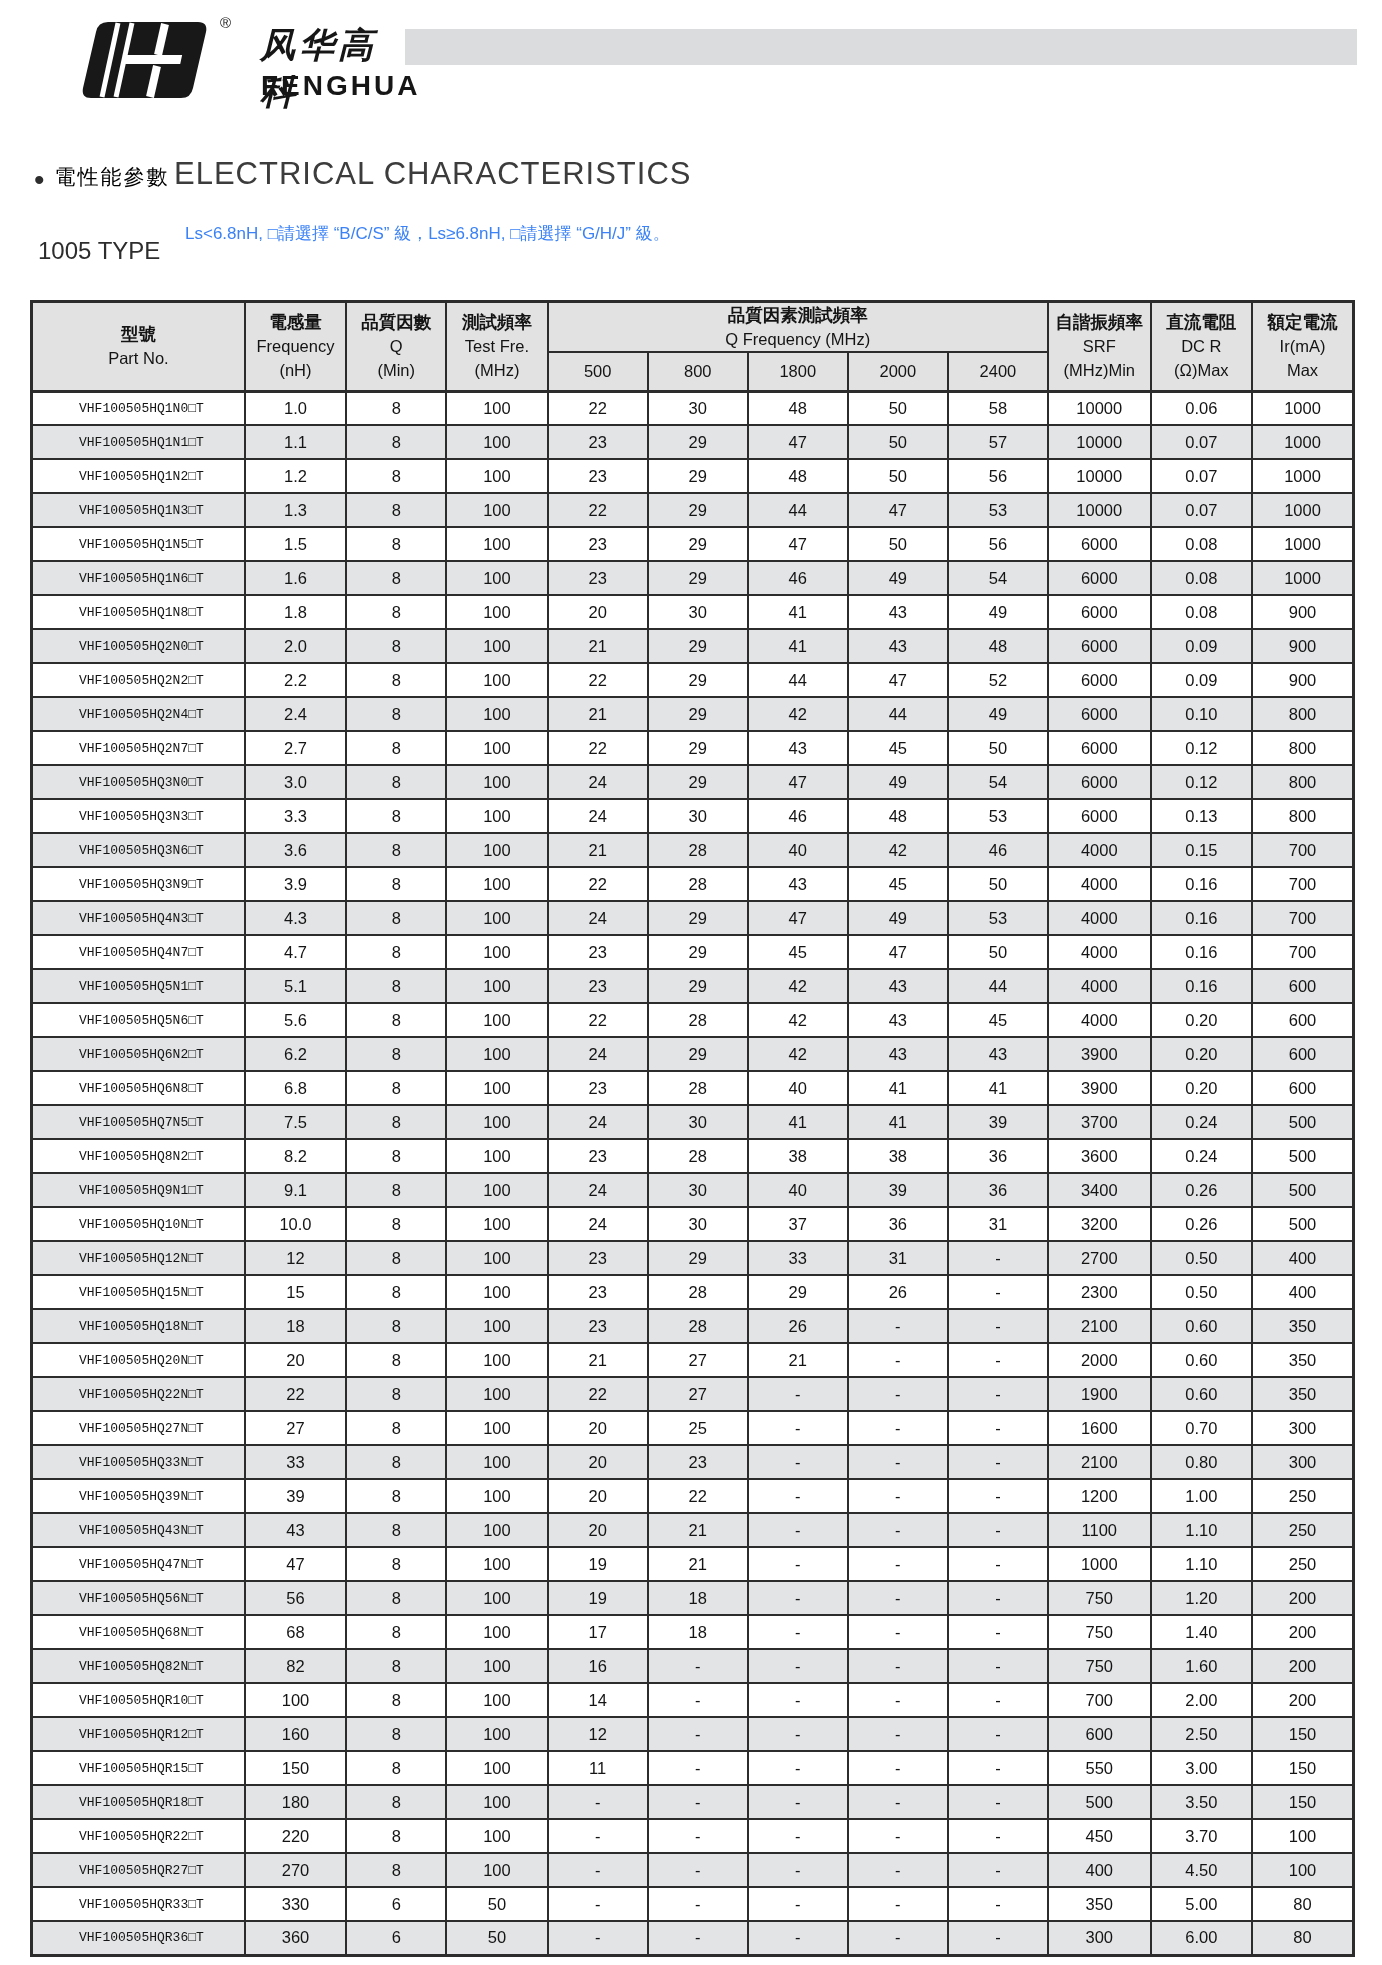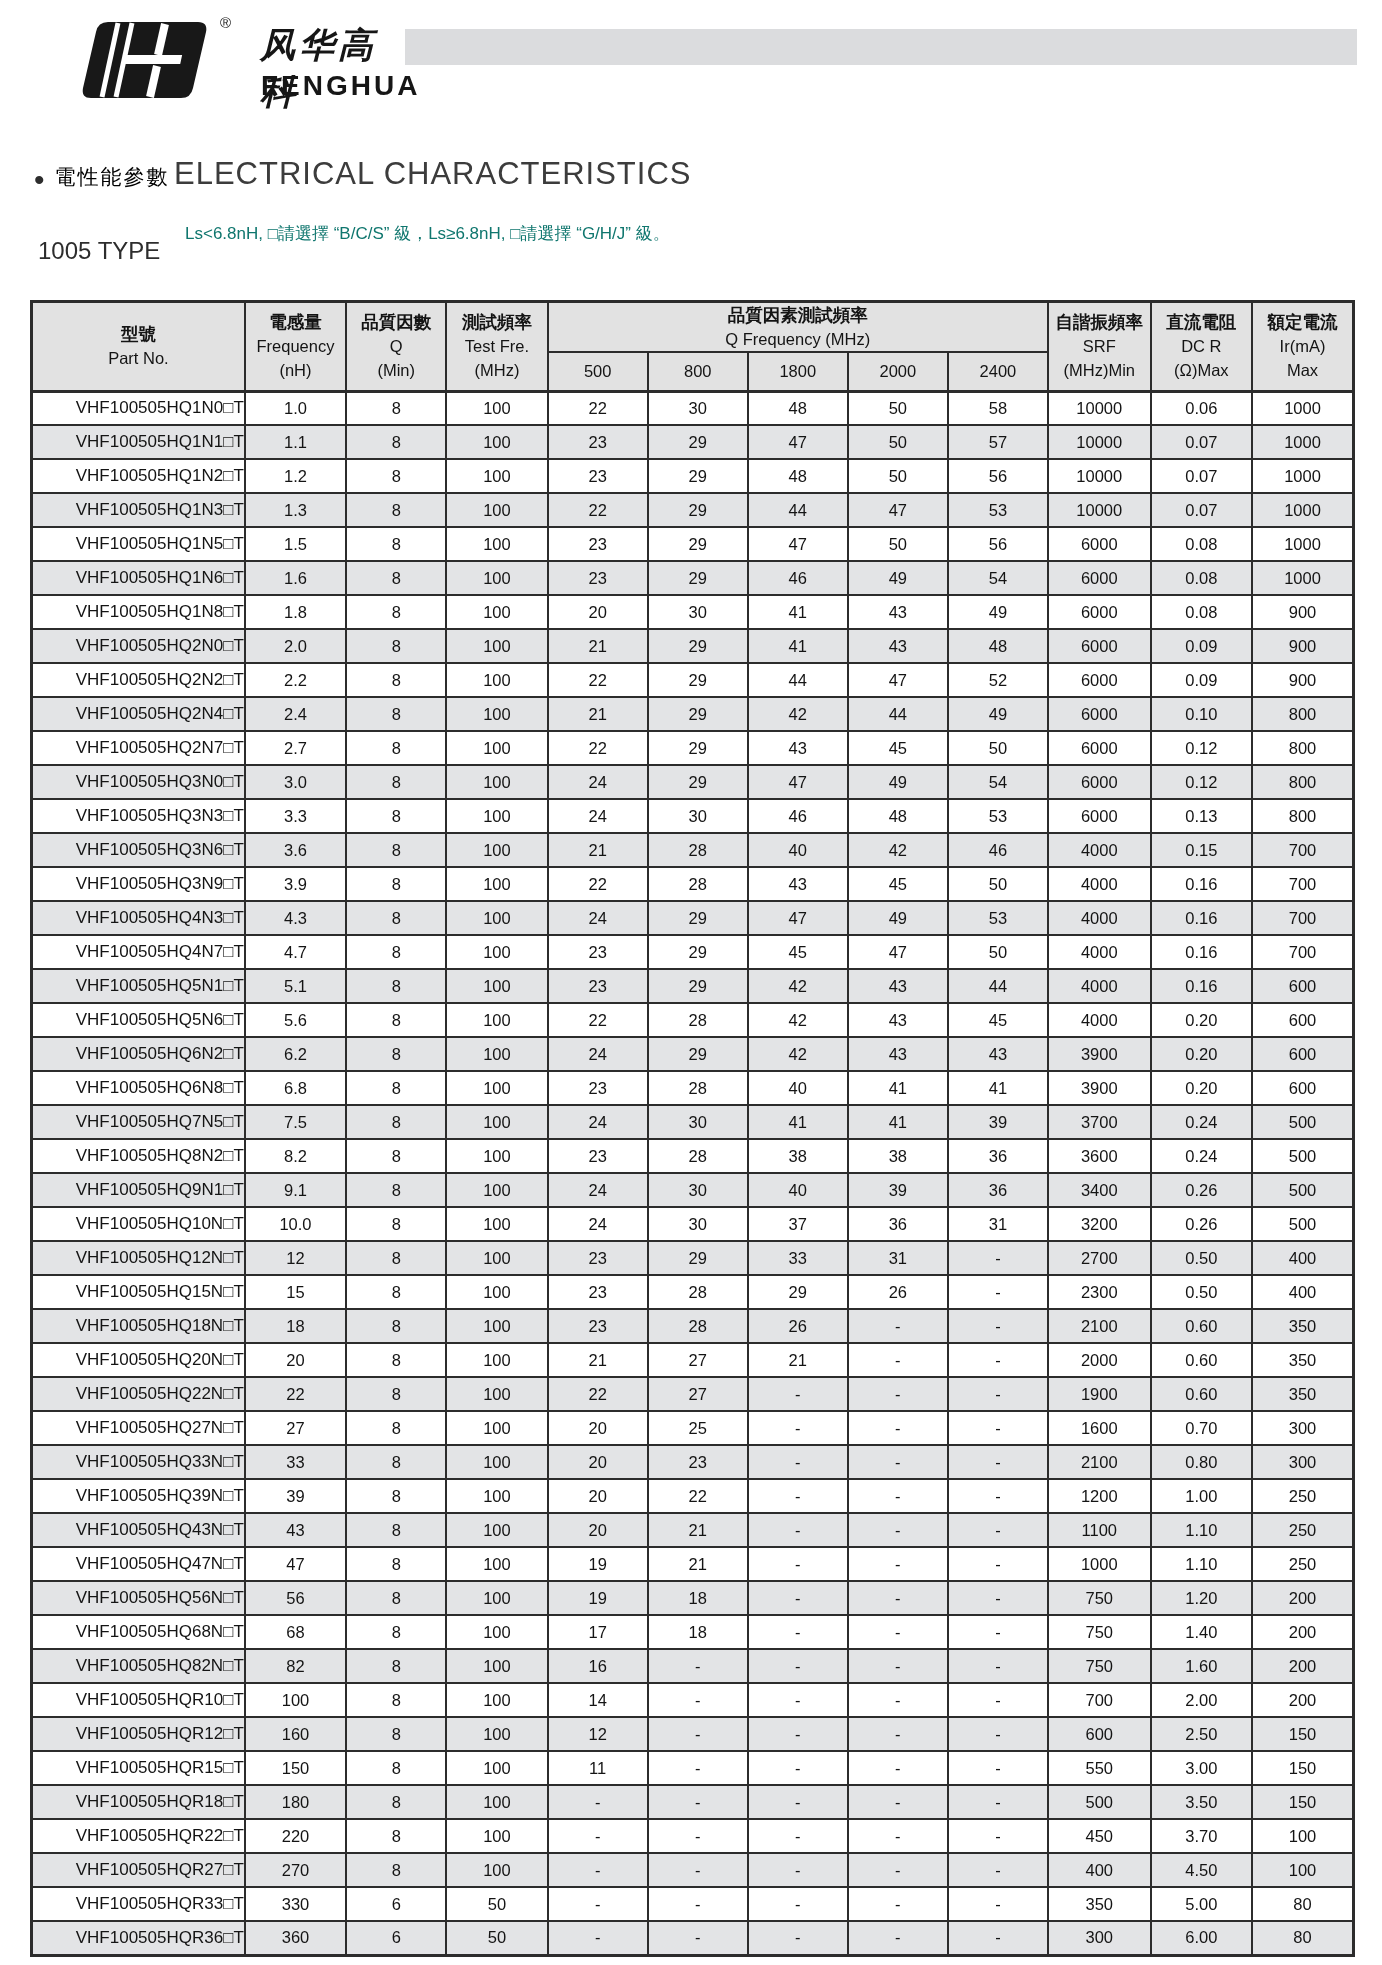--- a/index.html
+++ b/index.html
@@ -38,21 +38,21 @@
   }
 
   
   .title { position:absolute; left:34px; top:156px; white-space:nowrap; }
   .title .bullet { font-size:30px; vertical-align:middle; margin-right:10px; color:#2d2d2d; }
   .title-cn { font-size:21px; font-weight:normal; color:#000000; letter-spacing:2px; }
   .title-en { font-size:31px; color:#3c3c3c; letter-spacing:1px; }
 
   
   .type-label { position:absolute; left:38px; top:237px; font-size:24px; color:#2d2d2d; }
-  .notes { position:absolute; left:185px; top:222px; font-size:17px; line-height:23px; color:#0f766e; }
+  .notes { position:absolute; left:185px; top:222px; font-size:17px; line-height:23px; color:#3b82f6; }
 
   
   table.spec {
     position:absolute; left:30px; top:300px;
     width:1325px;
     border-collapse:collapse;
     table-layout:fixed;
     border:3px solid #2c2c2c;
   }
   table.spec th, table.spec td {
@@ -68,21 +68,21 @@
   thead th { background:#e2e2e2; font-weight:normal; }
   thead { border-bottom:3px solid #2c2c2c; }
   thead .hl { line-height:24px; }
   thead .cn { font-weight:bold; font-size:17.5px; }
   thead .en { font-weight:normal; font-size:16.5px; }
   th.qgroup { text-align:left; padding-left:34px; }
   tr.hdr-top th { height:44px; }
   tr.hdr-sub th { height:39px; }
   tbody td { height:34px; background:#ffffff; }
   tbody tr.alt td { background:#e3e4e6; }
-  tbody td.part { text-align:right; padding-left:6px; font-size:17px; }
+  tbody td.part { text-align:center; padding-left:6px; font-size:13px;font-family:Liberation Mono, monospace; }
 </style>
 </head>
 <body>
 
 <div class="page">
 
   <div class="logo-wrap">
     <svg class="logo-mark" width="150" height="84" viewBox="0 0 150 84">
       <path d="M34,4 L124,4 Q134,4 132,14 L119,70 Q117,80 107,80 L17,80 Q7,80 9,70 L22,14 Q24,4 34,4 Z" fill="#181818"></path>
       <line x1="28" y1="79" x2="44" y2="5" stroke="#ffffff" stroke-width="5"></line>

